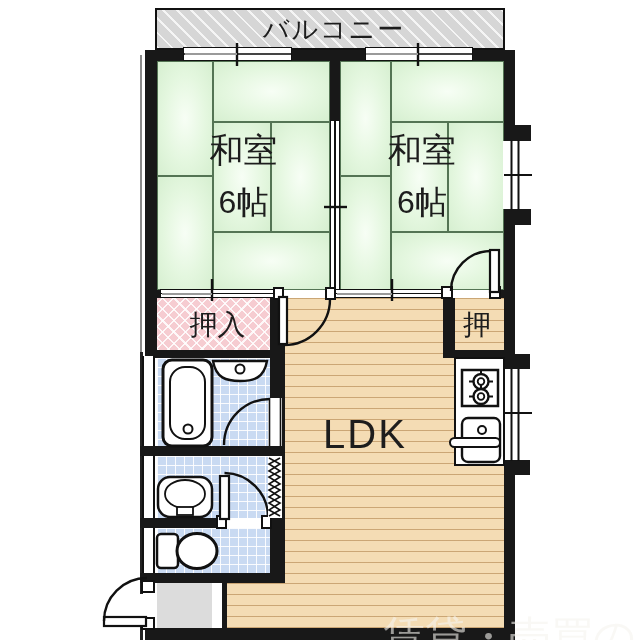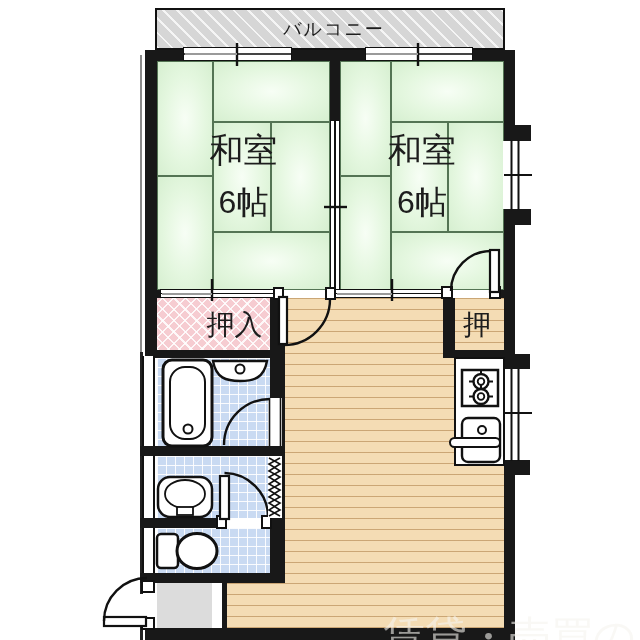--- a/index.html
+++ b/index.html
@@ -31,21 +31,21 @@
   svg{position:absolute;left:0;top:0;pointer-events:none;}
 </style>
 </head>
 <body>
 
 <div id="canvas">
 
   <div class="abs" style="left:155px;top:8px;width:350px;height:42px;box-sizing:border-box;border:2px solid #111;
               background:repeating-linear-gradient(45deg,rgba(255,255,255,.75) 0 2px,transparent 2px 10px),#d6d6d6;
               display:flex;align-items:center;justify-content:center;">
-    <span class="lbl" style="position:static;font-size:18px;letter-spacing:2px;margin-left:8px;">バルコニー</span>
+    <span class="lbl" style="position:static;font-size:26px;letter-spacing:2px;margin-left:8px;">バルコニー</span>
   </div>
 
   <div class="abs" style="left:157px;top:61px;width:173px;height:229px;background:#ddf2d7;"></div>
   <div class="abs" style="left:340px;top:61px;width:164px;height:229px;background:#ddf2d7;"></div>
 
   <div class="mat" style="left:157px;top:61px;width:56px;height:115px;"></div>
   <div class="mat" style="left:157px;top:176px;width:56px;height:114px;"></div>
   <div class="mat" style="left:213px;top:61px;width:117px;height:61px;"></div>
   <div class="mat" style="left:213px;top:122px;width:58px;height:110px;"></div>
   <div class="mat" style="left:271px;top:122px;width:59px;height:110px;"></div>
@@ -217,18 +217,19 @@
       <rect x="462" y="418" width="38" height="44" rx="6" fill="#fff" stroke="#111" stroke-width="2.4"></rect>
       <circle cx="482" cy="430" r="4" fill="#fff" stroke="#111" stroke-width="2"></circle>
       <rect x="450" y="438" width="50" height="9" rx="4.5" fill="#fff" stroke="#111" stroke-width="2"></rect>
     </g>
   </svg>
 
   <div class="lbl" style="left:157px;top:128px;width:173px;font-size:34px;">和室</div>
   <div class="lbl" style="left:157px;top:181px;width:173px;font-size:32px;">6帖</div>
   <div class="lbl" style="left:340px;top:128px;width:164px;font-size:34px;">和室</div>
   <div class="lbl" style="left:340px;top:181px;width:164px;font-size:32px;">6帖</div>
-  <div class="lbl" style="left:168px;top:306px;width:113px;font-size:28px;padding-left:10px;">押入</div>
+  <div class="lbl" style="left:151px;top:306px;width:113px;font-size:28px;padding-left:10px;">押入</div>
   <div class="lbl" style="left:450px;top:306px;width:54px;font-size:28px;">押</div>
+  <div class="lbl" style="left:295px;top:412px;width:140px;font-size:40px;letter-spacing:2px;">LDK</div>
 
   <div class="abs" style="left:383px;top:609px;font-size:42px;color:rgba(245,243,238,0.6);white-space:nowrap;">賃貸・売買の</div>
 
 </div>
 
 </body></html>

